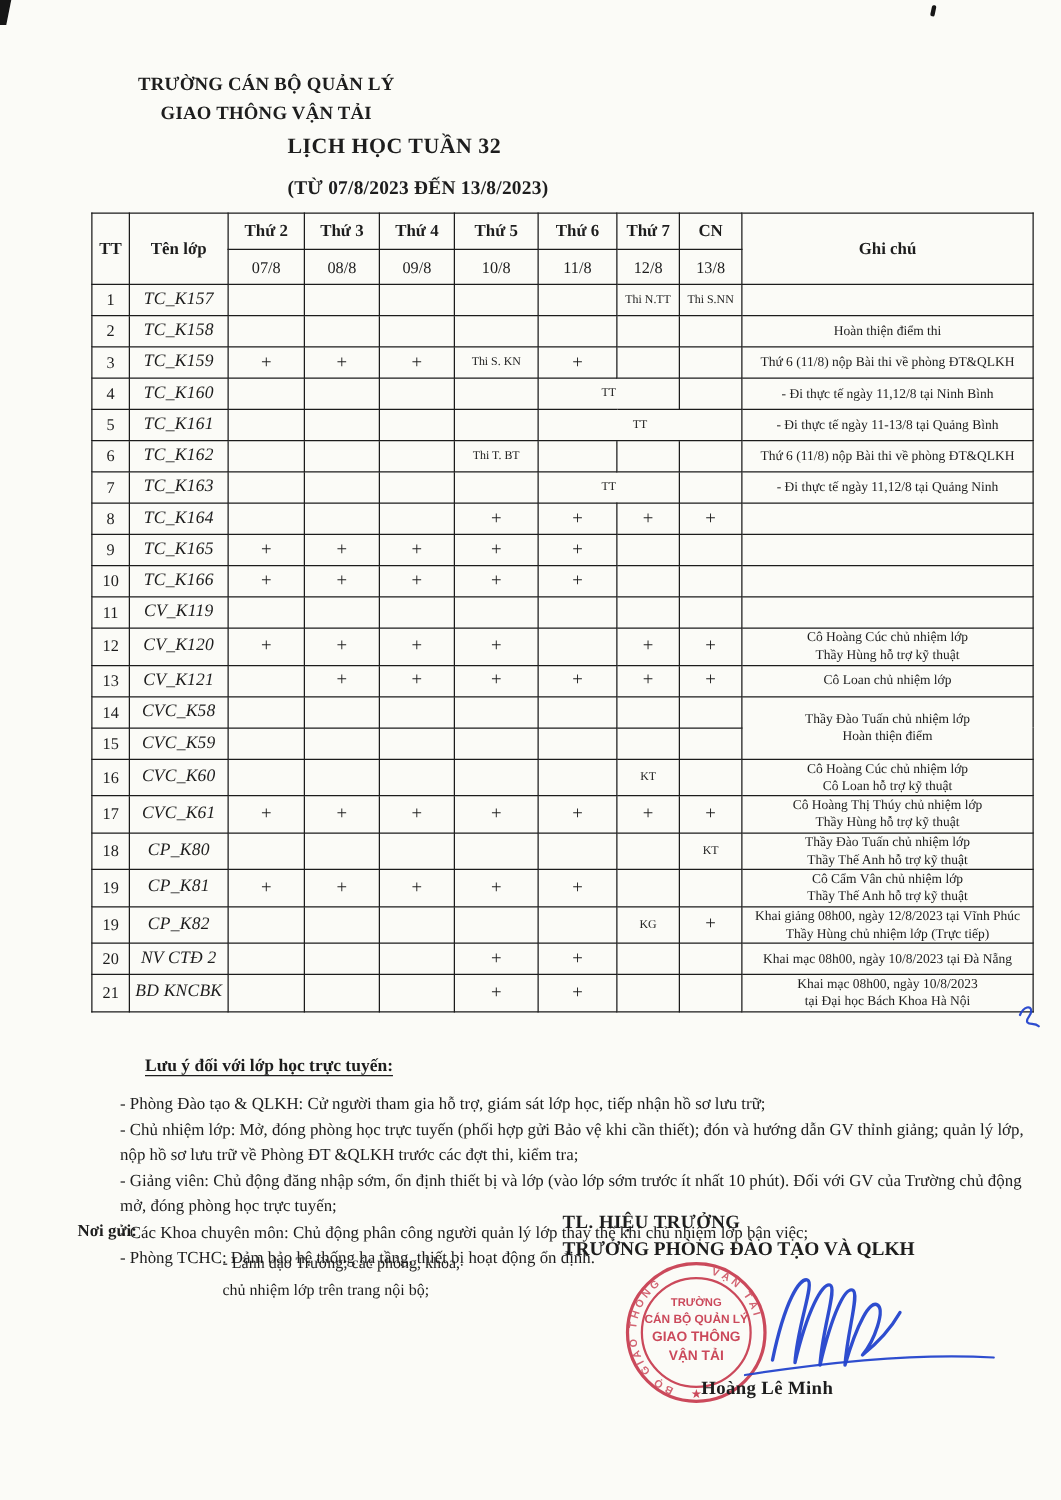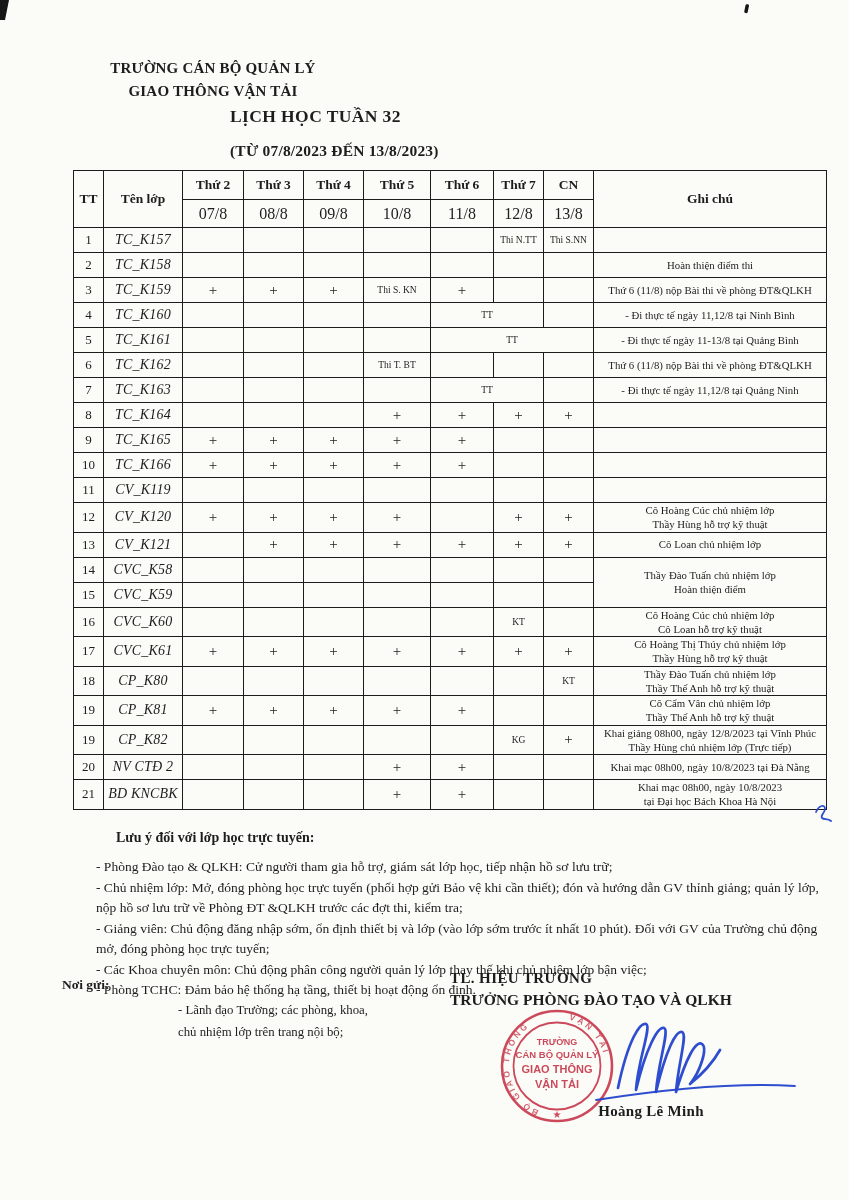--- a/index.html
+++ b/index.html
@@ -12,41 +12,41 @@
   .org{position:absolute;left:63px;top:57px;width:300px;text-align:center;
        font-weight:bold;font-size:15px;line-height:1.55;letter-spacing:.2px;}
   .title-block{position:absolute;left:230px;top:106px;width:470px;text-align:left;font-weight:bold;}
   .doc-title{font-size:17.5px;letter-spacing:.4px;}
   .doc-subtitle{font-size:15.5px;margin-top:15px;letter-spacing:.2px;}
 
   table.sched{position:absolute;left:73px;top:170px;border-collapse:collapse;
       table-layout:fixed;width:753px;}
   table.sched th,table.sched td{border:1.6px solid #1c1c1c;padding:0;text-align:center;vertical-align:middle;}
   thead th{font-weight:bold;font-size:13.5px;height:28px;}
-  thead tr.dates th{font-weight:normal;font-size:16px;height:27px;margin-left:10px;}
+  thead tr.dates th{font-weight:normal;font-size:13px;height:27px;margin-left:10px;}
   tbody tr{height:25px;}
   td.cell-tt{font-size:13px;}
   td.cell-name{text-align:left;padding-left:5px;font-size:14px;letter-spacing:.2px;font-style:italic;}
   td.cell-plus{font-size:15px;font-weight:normal;}
   td.cell-sm{font-size:9.5px;}
   td.cell-note{font-size:10.8px;line-height:1.32;padding:2px 5px;}
 
   .notes{position:absolute;left:96px;top:827px;width:737px;font-size:13.5px;line-height:1.52;}
-  .notes-heading{font-weight:bold;font-size:14px;margin:0 0 9px 20px;
-      text-underline-offset:3px;}
+  .notes-heading{font-weight:bold;font-size:14px;margin:16px 0 9px 20px;
+      text-decoration:underline;text-underline-offset:3px;}
   .notes ul{list-style:none;margin:0;padding:0;}
 
   .recipients{position:absolute;left:62px;top:977px;font-size:13.5px;}
   .recipients-heading{font-weight:bold;}
   .recipients-items{margin-left:116px;margin-top:7px;font-size:12.8px;line-height:1.7;}
 
   .sig-block{position:absolute;left:450px;top:970px;width:385px;font-weight:bold;}
   .sig-line1{font-size:15px;letter-spacing:.4px;}
   .sig-line2{font-size:15.5px;margin-top:4px;}
-  .signer{position:absolute;left:561px;top:1103px;width:180px;text-align:center;
+  .signer{position:absolute;left:561px;top:1103px;width:180px;
       font-weight:bold;font-size:15px;letter-spacing:.3px;}
 
   .stamp{position:absolute;left:499px;top:1008px;width:116px;height:116px;opacity:.92;}
   .stamp svg{overflow:visible;}
   .stamp circle{fill:none;stroke:var(--stamp-color);}
   .stamp text{fill:var(--stamp-color);font-family:"Liberation Sans","DejaVu Sans",sans-serif;}
   .stamp .ring-letters{font-size:8.5px;font-weight:bold;letter-spacing:2.6px;opacity:.85;}
 
   .overlay-svg{position:absolute;left:0;top:0;pointer-events:none;}
   .sig-stroke{fill:none;stroke:var(--signature-color);stroke-width:2.7;

